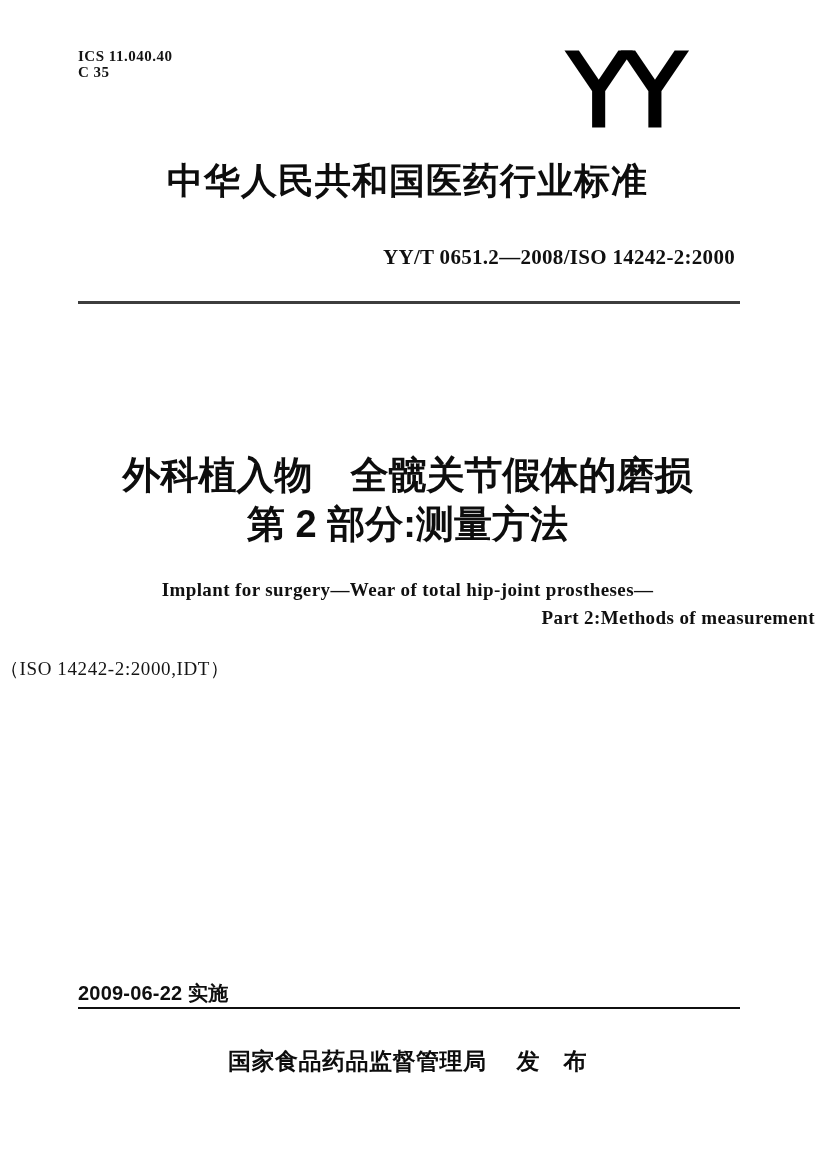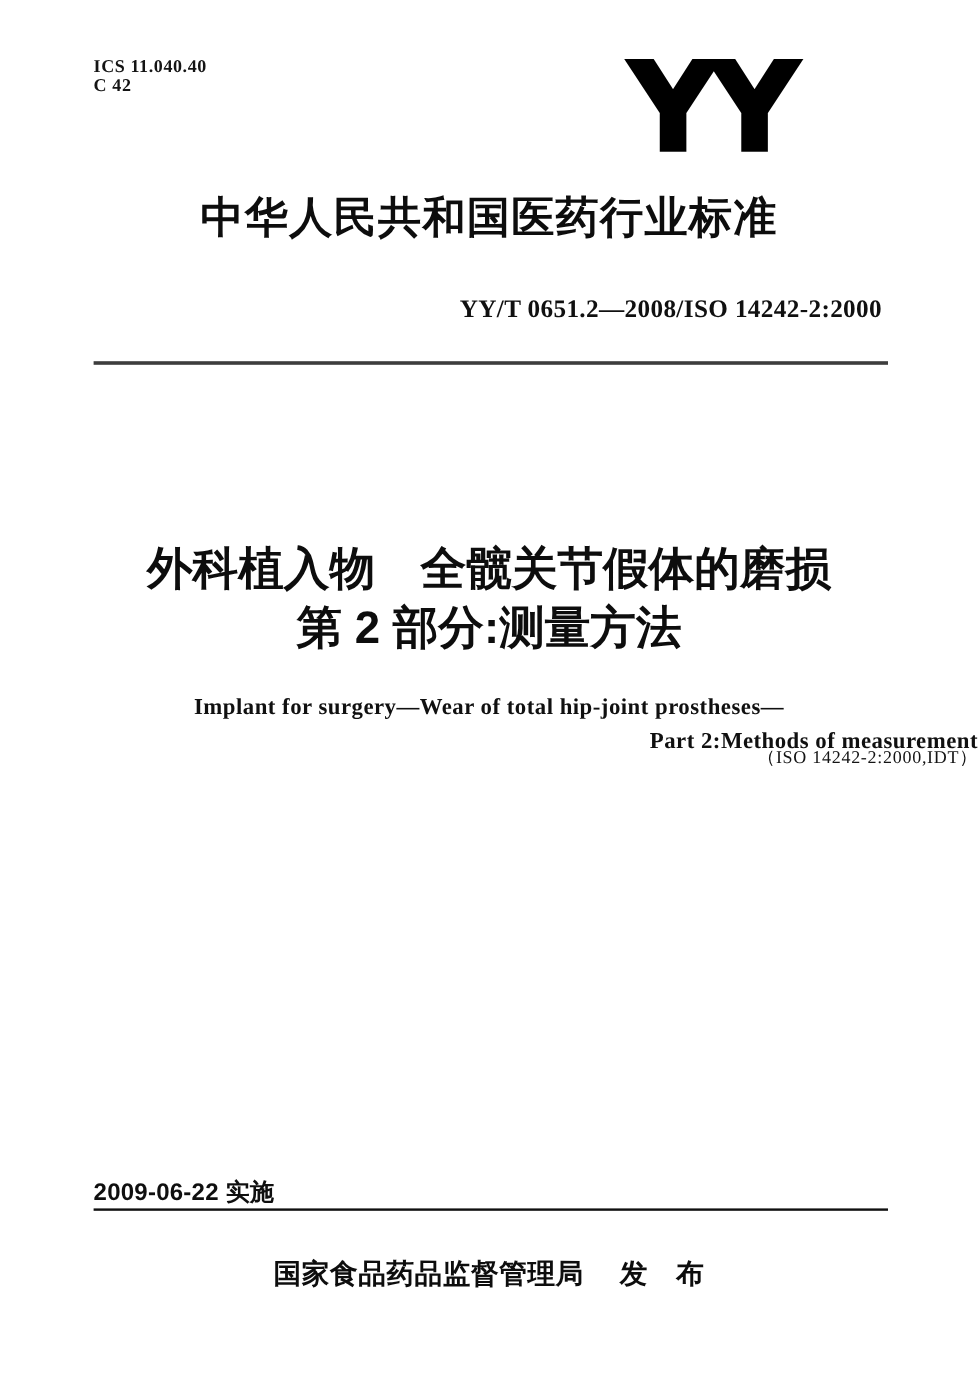--- a/index.html
+++ b/index.html
@@ -27,23 +27,23 @@
     letter-spacing: 0.5px;
     color: #141414;
   }
 
   
   .logo {
     position: absolute;
     top: 40px;
     left: 524px;
     width: 156px;
-    text-align: left;
+    text-align: right;
     font-family: "DejaVu Sans", sans-serif;
-    font-weight: 700;
+    font-weight: 400;
     font-size: 102px;
     line-height: 1.0;
     letter-spacing: -6px;
     -webkit-text-stroke: 3px #000000;
     color: #000000;
   }
 
   
   .header-title {
     position: absolute;
@@ -126,27 +126,27 @@
     font-family: "Liberation Serif", serif;
     font-weight: 700;
     font-size: 19px;
     letter-spacing: 0.4px;
     color: #101010;
   }
 
   
   .iso-note {
     position: absolute;
-    top: 622px;
-    left: 0;
-    width: 100%;
-    text-align: right;
+    top: 656px;
+    left: 0;
+    width: 100%;
+    text-align: left;
     font-family: "Liberation Serif", serif;
     font-weight: 400;
-    font-size: 15px;
+    font-size: 19px;
     letter-spacing: 0.6px;
     color: #141414;
   }
 
   
   .date-row {
     position: absolute;
     top: 980px;
     left: 78px;
     width: 662px;
@@ -183,21 +183,21 @@
     margin-left: 30px;
   }
 </style>
 </head>
 <body>
 
 <div class="page">
 
   <div class="ics-block">
     <div>ICS 11.040.40</div>
-    <div>C 42</div>
+    <div>C 35</div>
   </div>
 
   <div class="logo">YY</div>
 
   <div class="header-title">中华人民共和国医药行业标准</div>
 
   <div class="std-no">YY/T 0651.2—2008/ISO 14242-2:2000</div>
 
   <div class="rule-top"></div>
 

